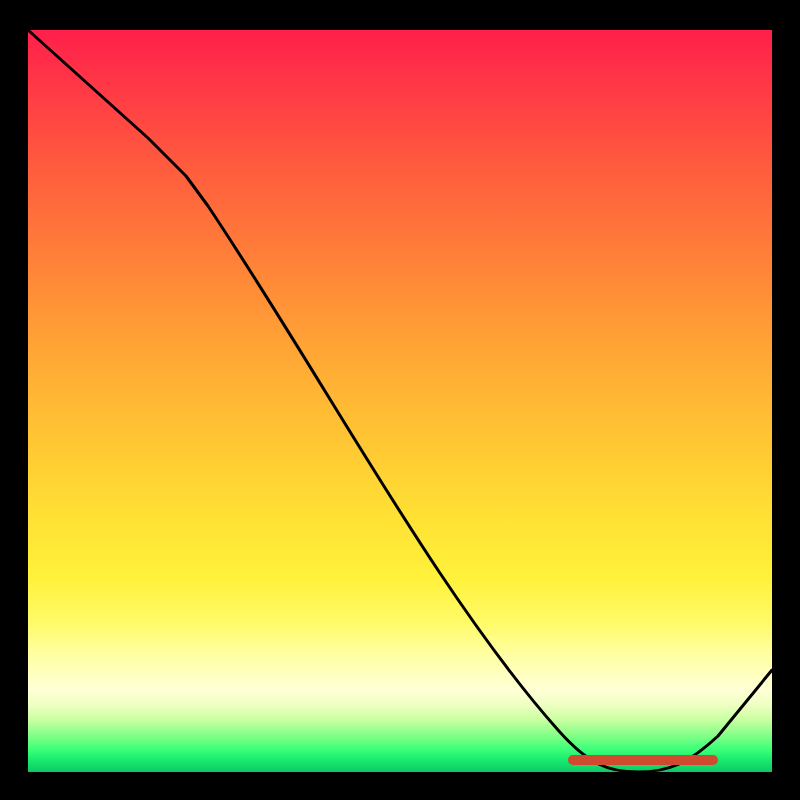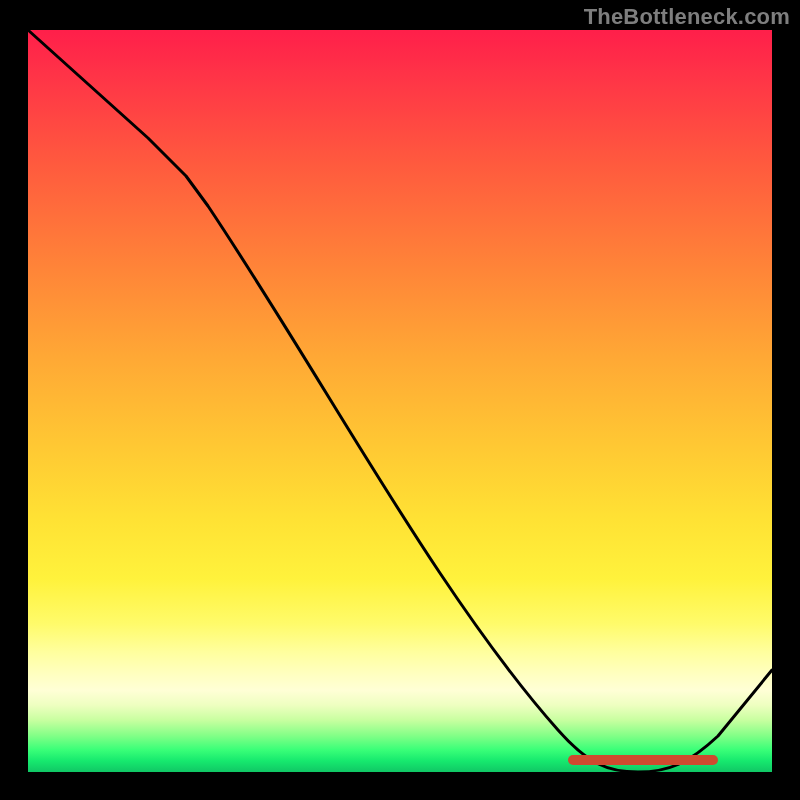--- a/index.html
+++ b/index.html
@@ -75,21 +75,20 @@
     position: absolute;
     height: 10px;
     border-radius: 5px;
     background: #cf4a2f;
   }
 </style>
 </head>
 <body>
 <div class="container">
 
-  <div class="attribution">TheBottleneck.com</div>
 
   <div class="plot-area">
     <div class="gradient"></div>
 
     <svg class="curve" viewBox="0 0 744 742" preserveAspectRatio="none">
 
       <path fill="none" stroke="#000000" stroke-width="3" stroke-linejoin="round" stroke-linecap="round" d="M 0 0 L 40 36 L 80 72 L 120 108 L 158 146 L 180 176 C 200 206, 230 252, 300 366 C 370 480, 450 610, 530 700 C 560 734, 580 742, 610 742 C 640 742, 660 734, 690 706 L 744 640"></path>
     </svg>
 
     <div class="marker" style="left:540px; top:725px; width:150px;"></div>

